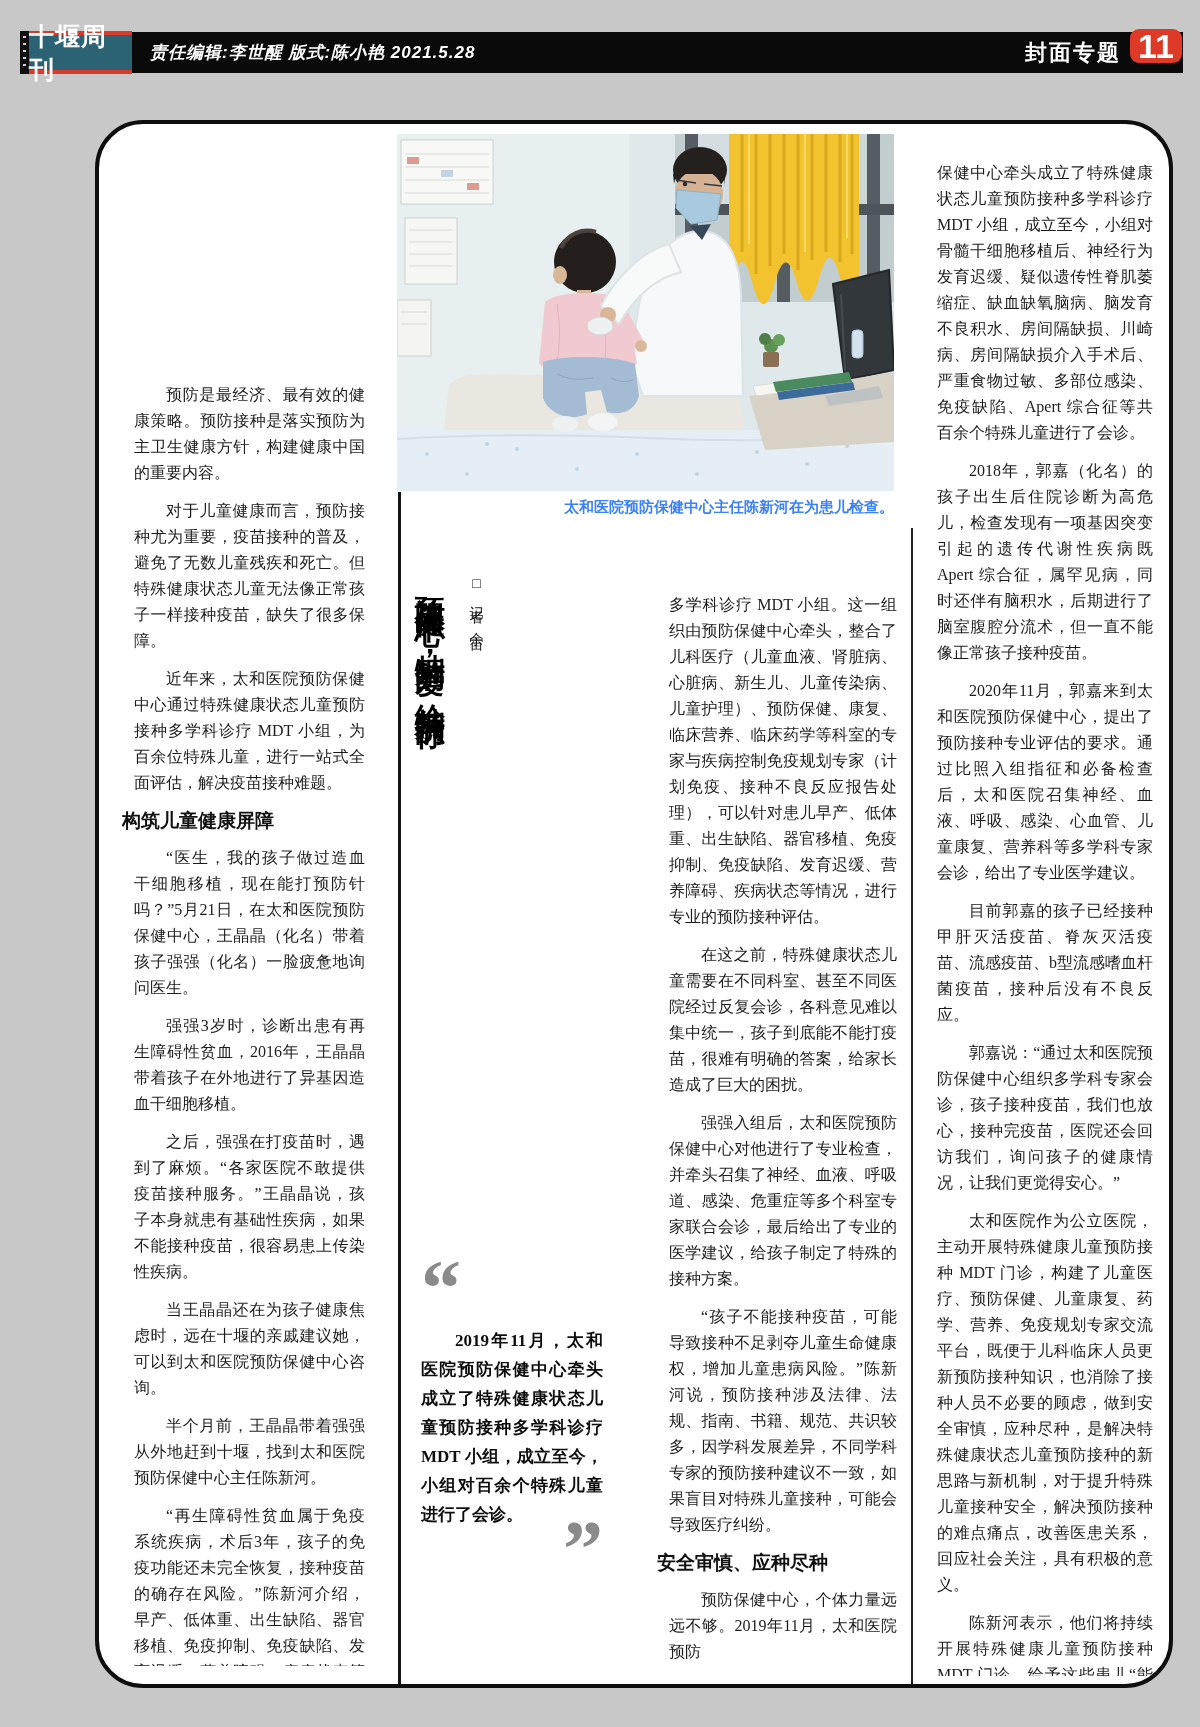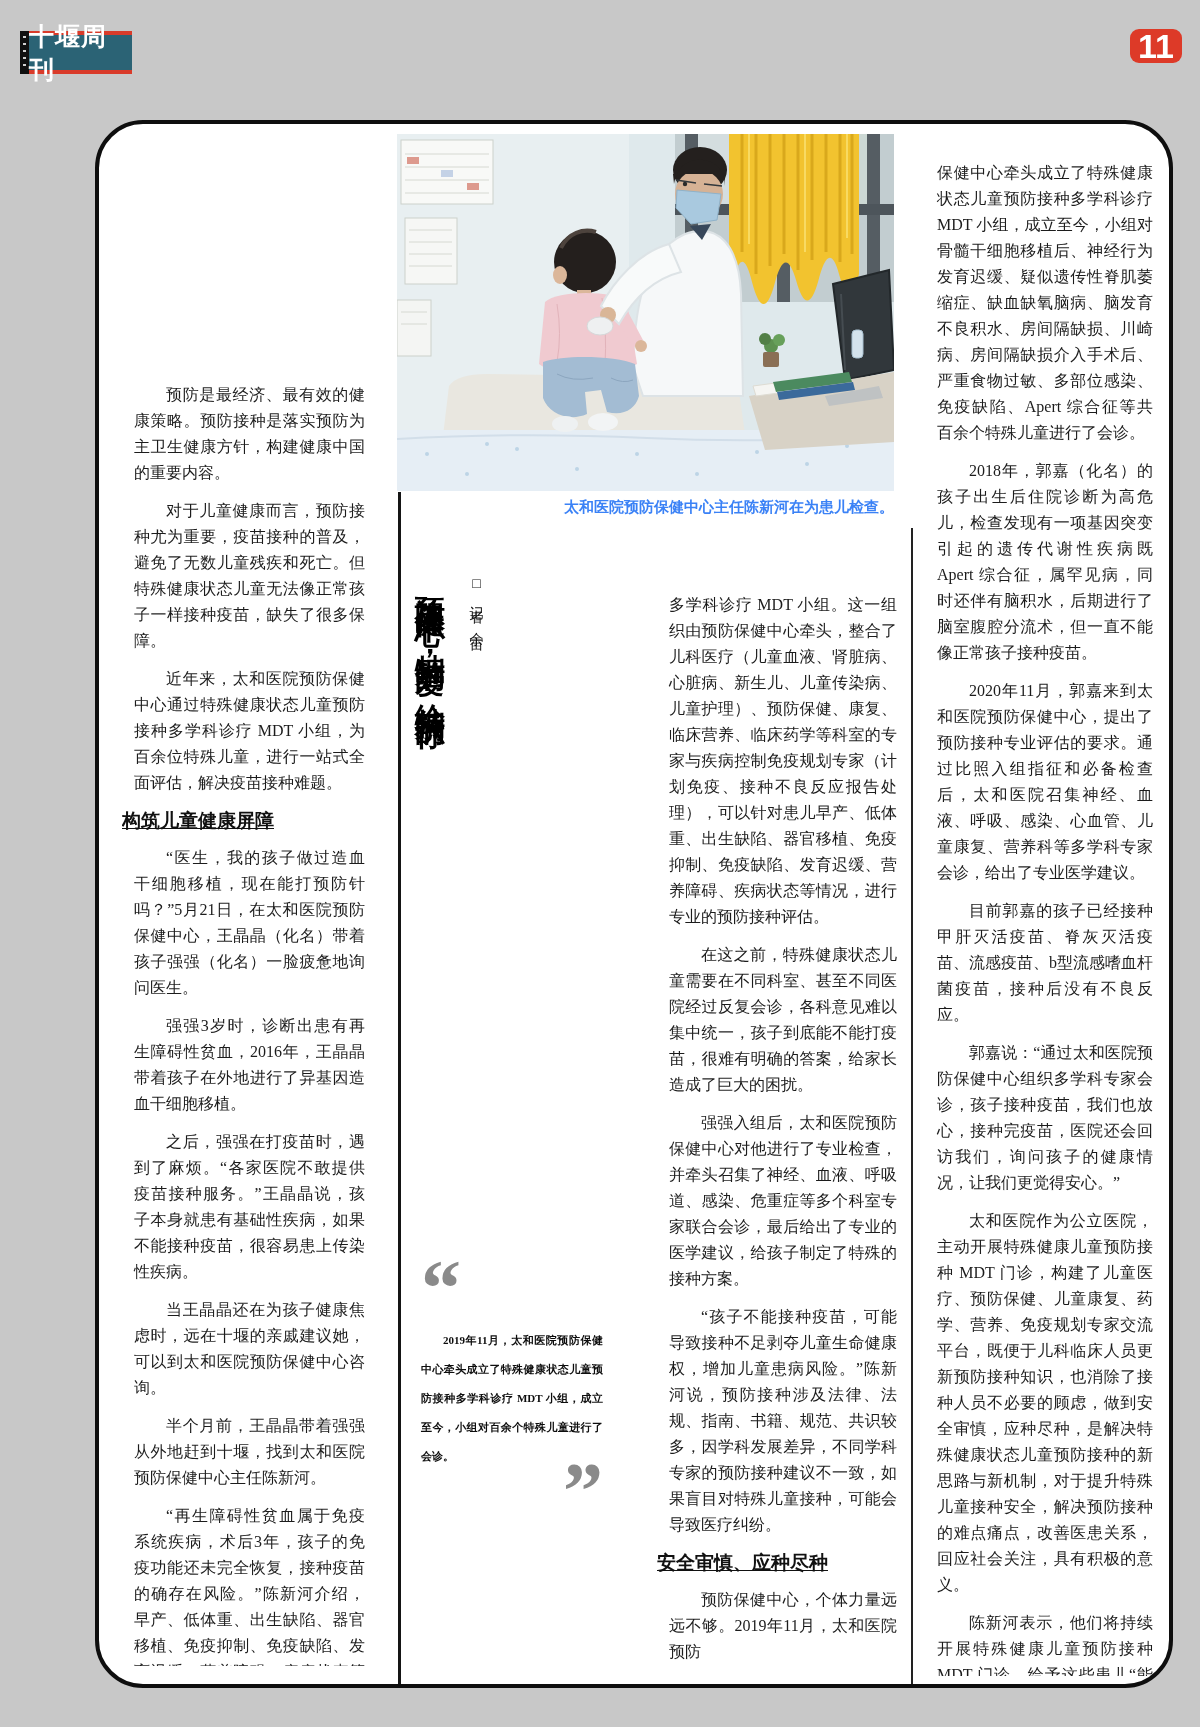--- a/index.html
+++ b/index.html
@@ -25,43 +25,47 @@
   .frame{position:absolute;left:95px;top:120px;width:1078px;height:1568px;background:#ffffff;
         border:4px solid #0e0e0e;border-radius:48px;overflow:hidden;box-sizing:border-box;}
   .frame > *{position:absolute;}
   .photo{left:298px;top:10px;width:497px;height:357px;}
   .caption{left:298px;top:374px;width:497px;text-align:right;font-weight:bold;font-size:15px;color:#3b82f6;
         font-family:"Liberation Sans","DejaVu Sans",sans-serif;}
   .col{overflow:hidden;text-align:justify;font-size:16px;line-height:26px;}
   .col p{margin:12px;text-indent:2em;}
   .col p.cont{text-indent:0;}
   .col h3{margin:13px 0 9px 0;font-size:19px;line-height:24px;text-indent:0;
-        font-family:"Liberation Sans","DejaVu Sans",sans-serif;color:#111;text-decoration:underline;}
+        font-family:"Liberation Sans","DejaVu Sans",sans-serif;color:#111;}
   .col-left{left:23px;top:246px;width:255px;height:1296px;}
   .col-mid{left:558px;top:456px;width:252px;height:1100px;}
   .col-right{left:826px;top:24px;width:240px;height:1528px;}
   .vrule-1{left:299px;top:368px;width:3px;height:1200px;background:#151515;}
   .vrule-2{left:812px;top:404px;width:2px;height:1164px;background:#222;}
   .headline{left:310px;top:448px;height:600px;writing-mode:vertical-rl;text-orientation:upright;
         font-size:30px;font-weight:bold;letter-spacing:4px;color:#000;}
   .byline{left:368px;top:452px;height:190px;writing-mode:vertical-rl;text-orientation:upright;
         font-size:14px;letter-spacing:4px;color:#111;}
   .pullquote{left:322px;top:1140px;width:182px;}
   .pq-mark{font-size:80px;line-height:48px;color:#8a8a8a;font-weight:bold;height:52px;overflow:visible;}
   .pq-close{text-align:right;margin-top:-4px;}
-  .pq-text{margin:10px 0 0 0;font-size:11px;line-height:29px;font-weight:bold;text-align:justify;text-indent:2em;color:#0d0d0d;}
+  .pq-text{margin:10px 0 0 0;font-size:17px;line-height:29px;font-weight:bold;text-align:justify;text-indent:2em;color:#0d0d0d;}
 </style>
 </head>
 <body>
 
 <div class="page">
 
   <div class="side-strip"></div>
   <div class="masthead">
     <span>十堰周刊</span>
+  </div>
+  <div class="topbar">
+    <span class="editor">责任编辑:李世醒  版式:陈小艳  2021.5.28</span>
+    <span class="section">封面专题</span>
   </div>
   <div class="pagenum">11</div>
 
   <div class="frame">
 
     <svg class="photo" viewBox="0 0 497 357" xmlns="http://www.w3.org/2000/svg">
       <rect width="497" height="357" fill="#dfe9ec"></rect>
       <rect width="232" height="357" fill="#e8eff1"></rect>
 
       <g>

